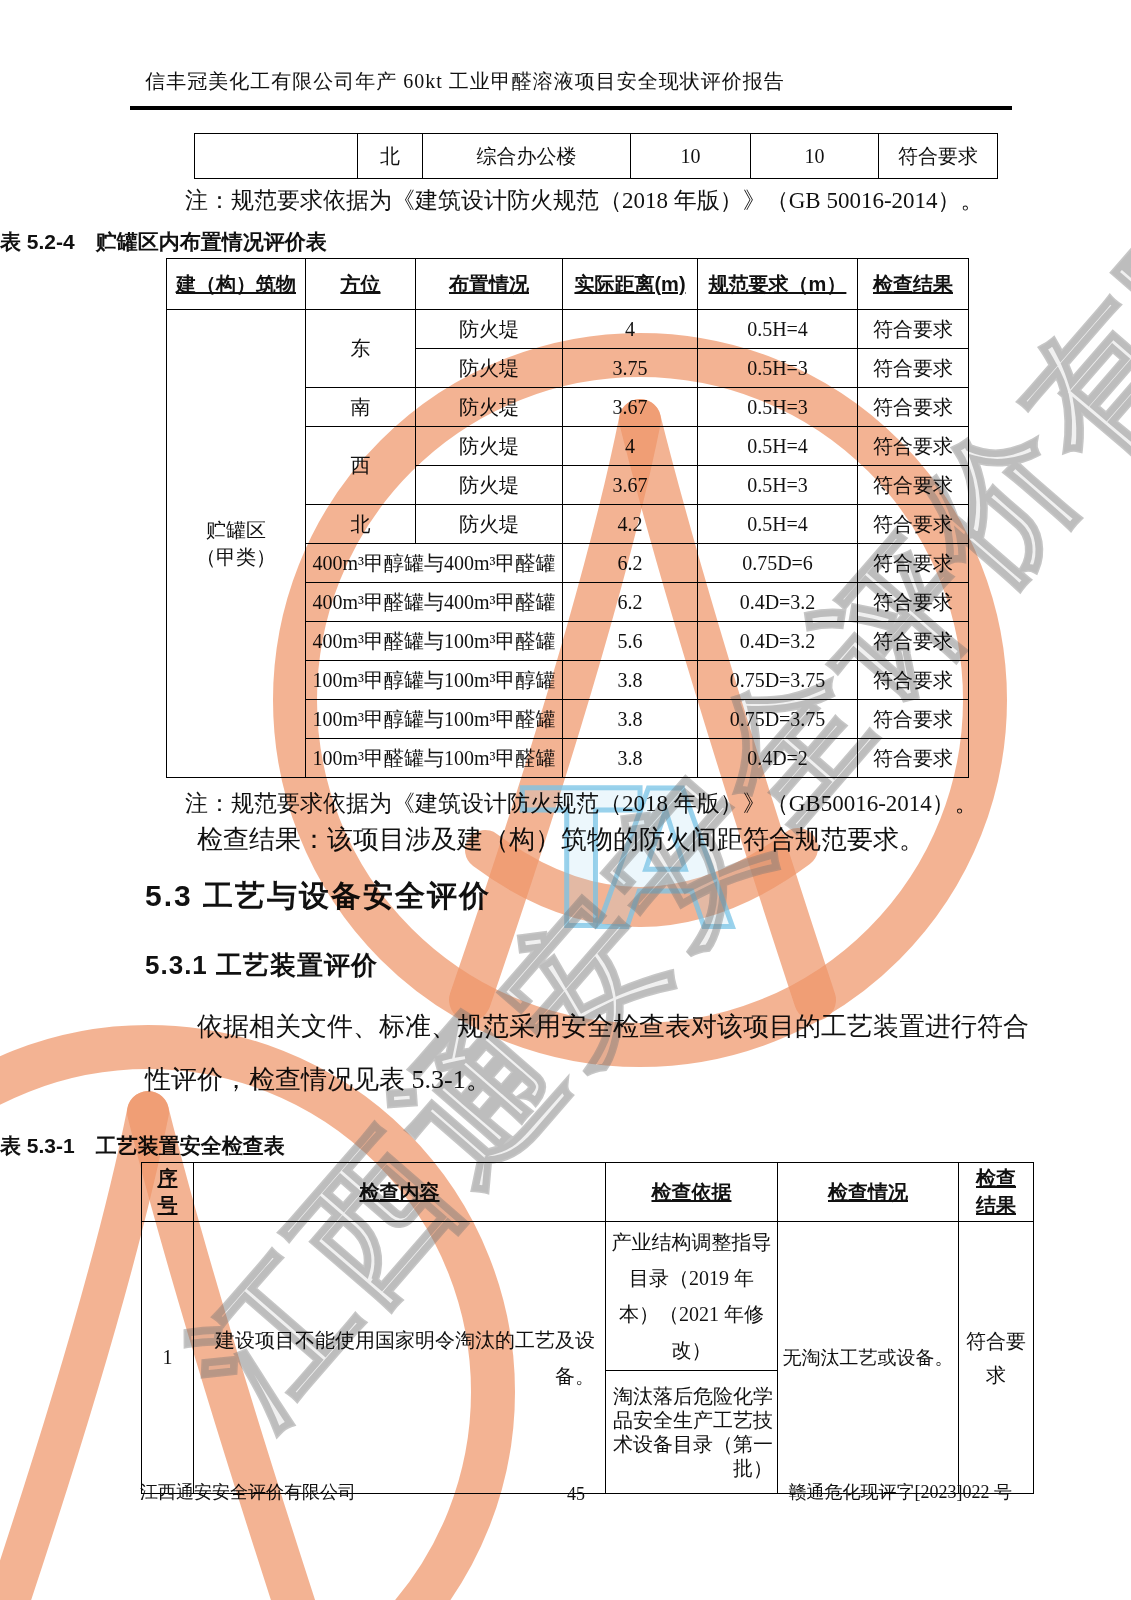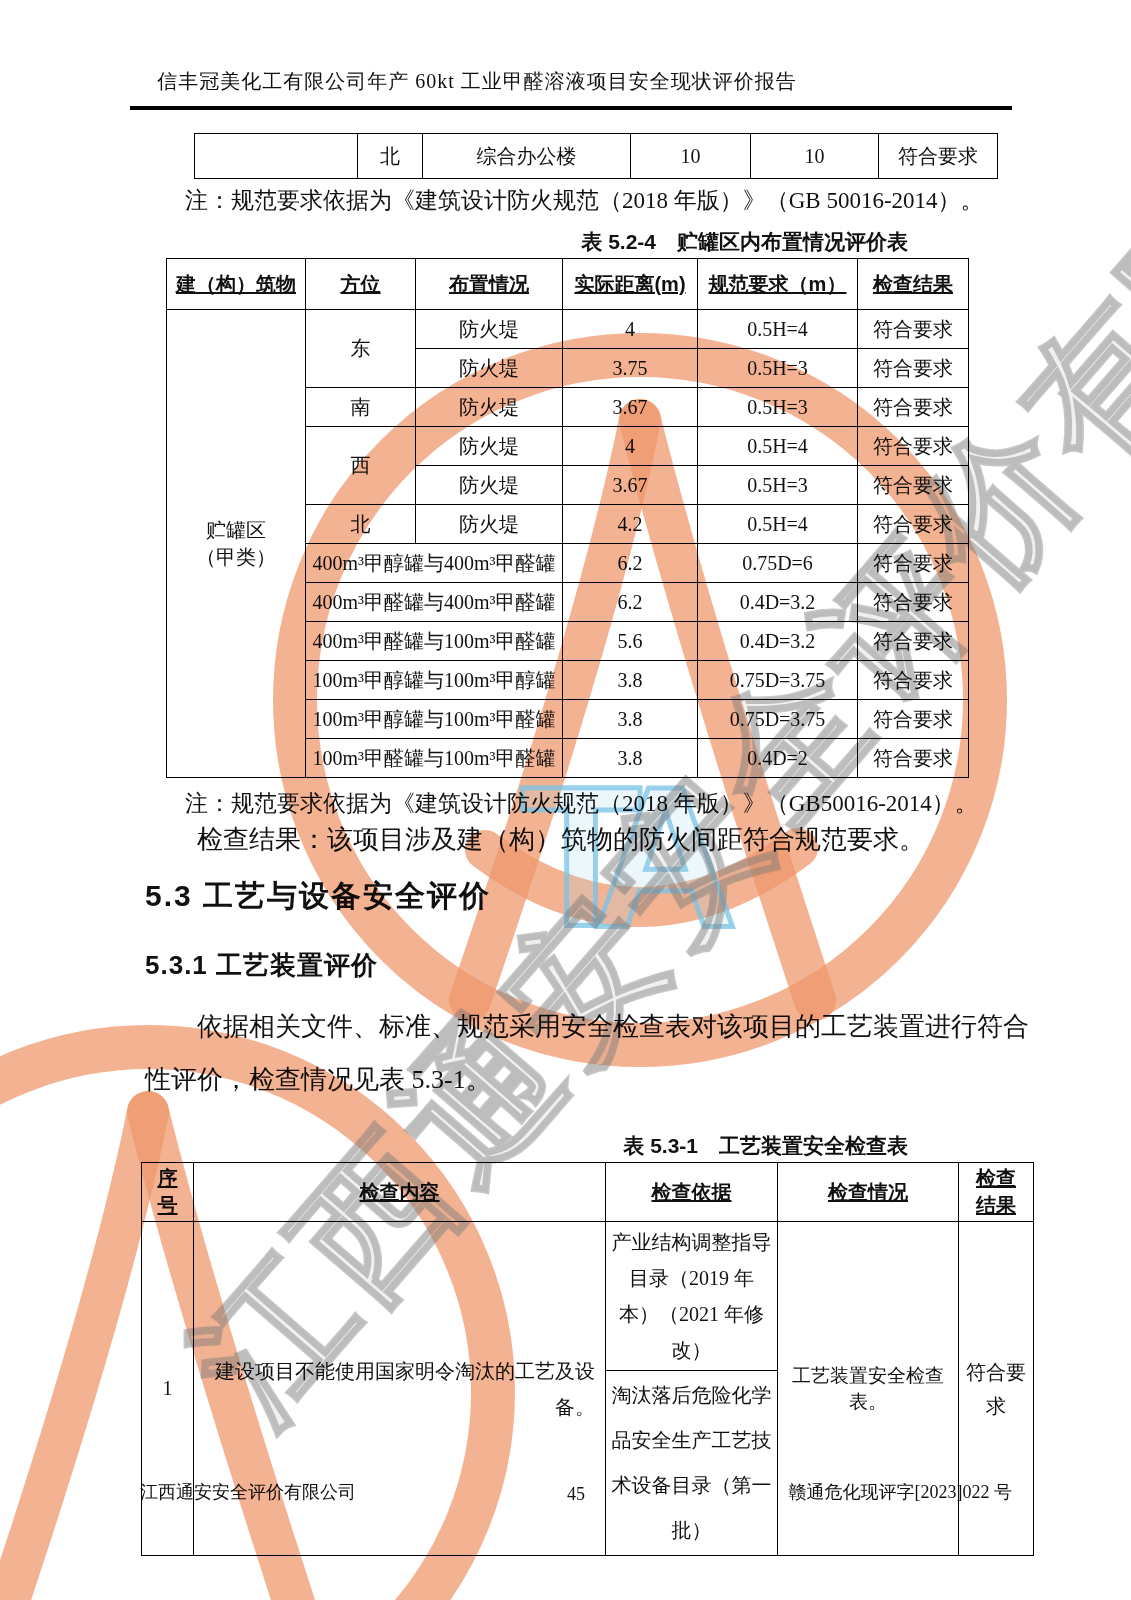--- a/index.html
+++ b/index.html
@@ -9,21 +9,21 @@
     background:#ffffff;
     font-family:"Liberation Serif", serif;
     color:#111;
     overflow:hidden;
   }
   .abs { position:absolute; }
   .pre { white-space:pre-line; }
 
   
   .header-title {
-    top:68px; left:16px; width:898px;
+    top:68px; left:4px; width:898px;
     text-align:center; font-size:20px; letter-spacing:1px;
     font-family:"Liberation Serif", serif;
     padding-left:12px;
   }
   .header-rule {
     top:106px; left:130px; width:882px; height:4px; background:#000;
   }
 
   
   table { border-collapse:collapse; table-layout:fixed; }
@@ -38,21 +38,21 @@
 
   
   .cont-table { top:133px; left:194px; }
   .cont-table td { height:40px; }
 
   .note { font-size:23px; }
   .note-top   { top:185px; left:185px; }
   .note-524   { top:788px; left:185px; }
 
   .t524-title, .t531-title {
-    left:0; width:908px; text-align:right;
+    left:0; width:908px; text-align:left;
     font-family:"Liberation Sans", sans-serif; font-weight:bold; font-size:21px;
   }
   .t524-title { top:228px; }
   .t531-title { top:1132px; }
 
   .t524 { top:258px; left:166px; }
   .t524 th { height:46px; }
   .t524 td { height:34px; }
 
   .result-para {
@@ -72,21 +72,21 @@
   .para531 {
     top:1000px; left:145px; width:884px;
     font-size:26px; line-height:53px;
     text-indent:2em; text-align:justify;
   }
 
   .t531 { top:1162px; left:141px; }
   .t531 th { height:34px; }
   .t531 .cell-content { text-align:right; padding:6px 10px; line-height:36px; }
   .t531 .cell-basis { height:98px; line-height:36px; }
-  .t531 .cell-basis2 { height:118px; line-height:45px; }
+  .t531 .cell-basis2 { height:118px; line-height:24px;text-align:right; }
   .t531 .cell-situation { padding:2px 1px; font-size:19px; }
   .t531 .cell-result { line-height:34px; }
 
   
   .footer { top:1480px; left:140px; width:872px; font-size:18px; }
   .footer .f-left  { position:absolute; left:0; top:0; }
   .footer .f-page  { position:absolute; left:0; top:4px; width:100%; text-align:center; }
   .footer .f-right { position:absolute; right:0; top:0; }
 
   
@@ -274,21 +274,21 @@
     <th>检查内容</th>
     <th>检查依据</th>
     <th>检查情况</th>
     <th class="pre">检查
 结果</th>
   </tr>
   <tr>
     <td rowspan="2">1</td>
     <td rowspan="2" class="cell-content">建设项目不能使用国家明令淘汰的工艺及设备。</td>
     <td class="cell-basis">产业结构调整指导目录（2019 年本）（2021 年修改）</td>
-    <td rowspan="2" class="cell-situation">工艺装置安全检查表。</td>
+    <td rowspan="2" class="cell-situation">无淘汰工艺或设备。</td>
     <td rowspan="2" class="cell-result">符合要求</td>
   </tr>
   <tr>
     <td class="cell-basis2">淘汰落后危险化学品安全生产工艺技术设备目录（第一批）</td>
   </tr>
 </tbody>
   </table>
 
 <div class="abs footer">
   <span class="f-left">江西通安安全评价有限公司</span>

